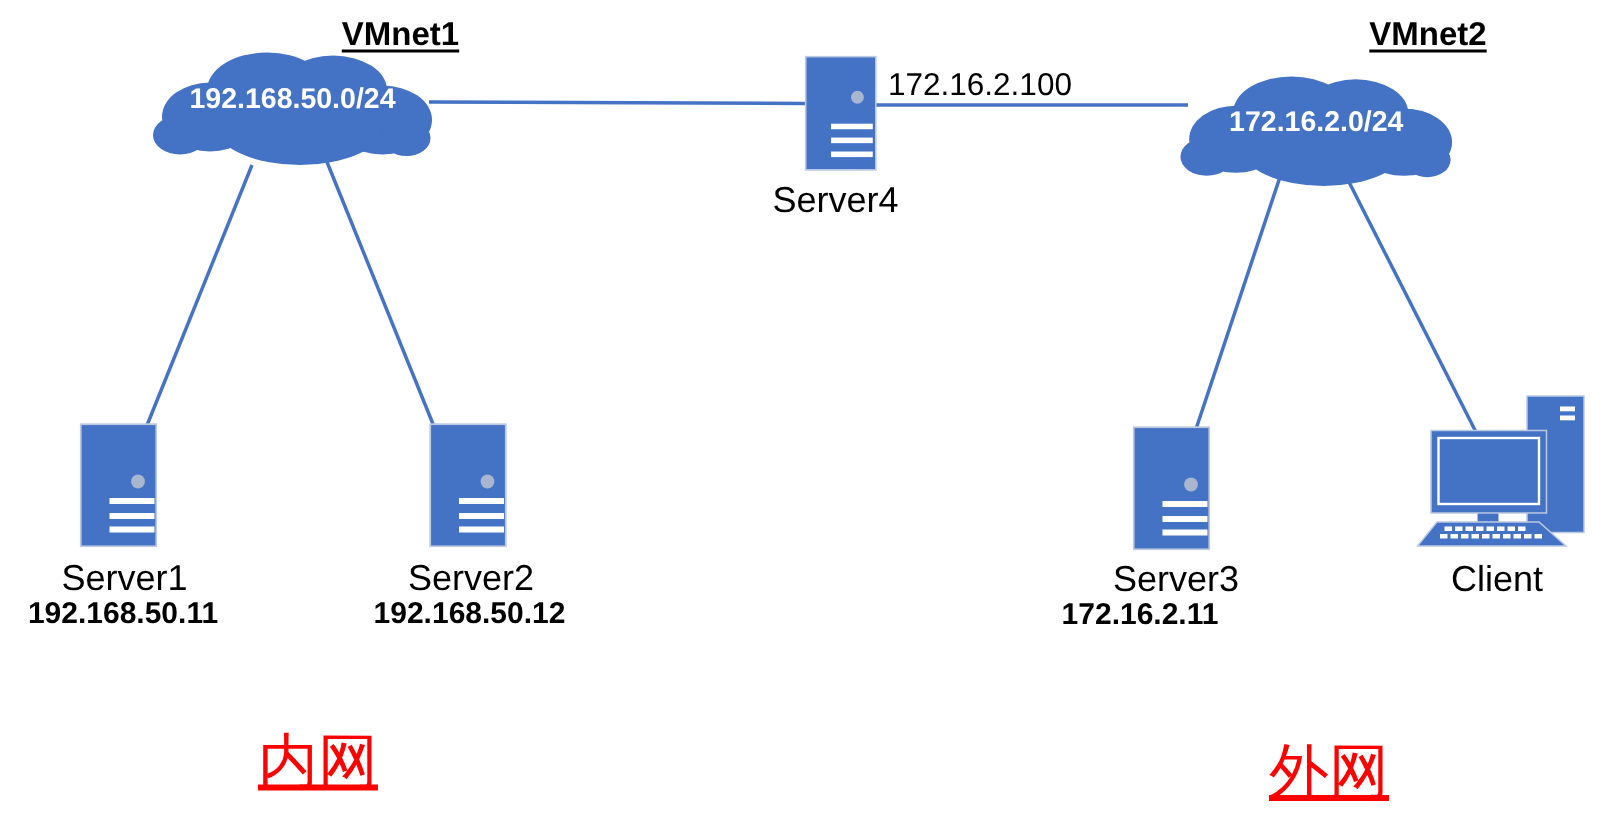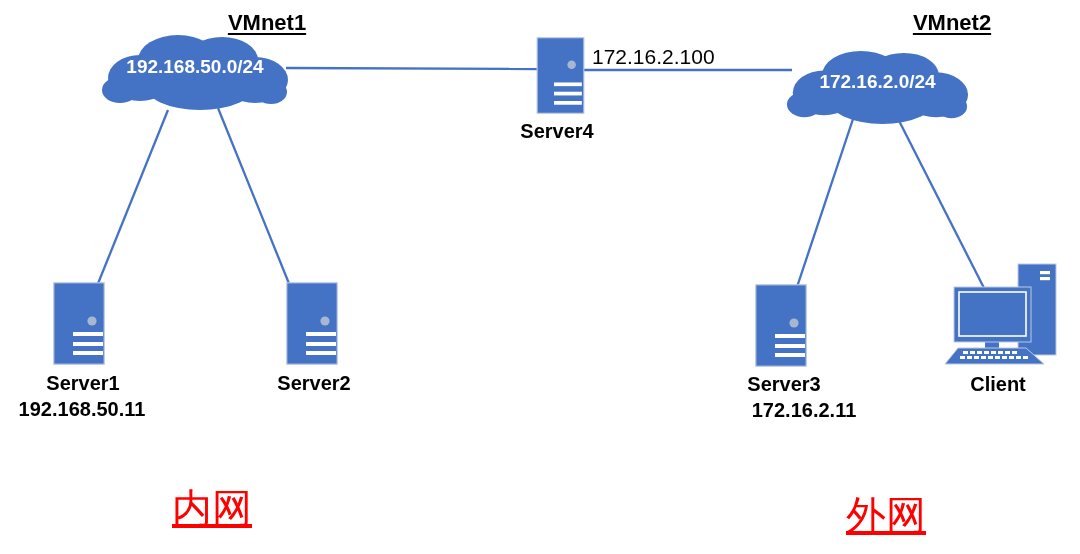--- a/index.html
+++ b/index.html
@@ -30,21 +30,21 @@
     color:var(--ink);font-weight:bold;font-size:22px;
     text-decoration:underline;text-decoration-thickness:2px;text-underline-offset:3px;
     white-space:nowrap;
   }
   .iface-ip{
     position:absolute;z-index:3;color:var(--ink);
     font-size:21px;font-weight:400;white-space:nowrap;
   }
   .node-label{
     position:absolute;transform:translateX(-50%);z-index:3;color:var(--ink);
-    font-size:20px;font-weight:bold;white-space:nowrap;
+    font-size:24px;font-weight:normal;white-space:nowrap;
   }
   .node-ip{
     position:absolute;transform:translateX(-50%);z-index:3;color:var(--ink);
     font-size:20px;font-weight:bold;white-space:nowrap;
   }
   .zone-label{
     position:absolute;z-index:3;color:var(--red);
     font-size:40px;line-height:1.2;white-space:nowrap;
     font-family:"Liberation Sans","DejaVu Sans",sans-serif;
     text-decoration:underline;
@@ -123,32 +123,33 @@
   <div class="node" style="left:286px;top:282px;">
     <svg width="52" height="83" viewBox="0 0 52 83">
       <rect x="0.8" y="0.8" width="50.4" height="81.4" fill="var(--blue)" stroke="var(--edge)" stroke-width="1.2"></rect>
       <circle cx="39" cy="39" r="4.6" fill="var(--dot)"></circle>
       <rect x="20" y="50" width="30" height="4" fill="#ffffff"></rect>
       <rect x="20" y="60" width="30" height="4" fill="#ffffff"></rect>
       <rect x="20" y="69" width="30" height="4" fill="#ffffff"></rect>
     </svg>
   </div>
   <div class="node-label" style="left:314px;top:372px;">Server2</div>
+  <div class="node-ip" style="left:313px;top:398px;">192.168.50.12</div>
 
   <div class="node" style="left:755px;top:284px;">
     <svg width="52" height="83" viewBox="0 0 52 83">
       <rect x="0.8" y="0.8" width="50.4" height="81.4" fill="var(--blue)" stroke="var(--edge)" stroke-width="1.2"></rect>
       <circle cx="39" cy="39" r="4.6" fill="var(--dot)"></circle>
       <rect x="20" y="50" width="30" height="4" fill="#ffffff"></rect>
       <rect x="20" y="60" width="30" height="4" fill="#ffffff"></rect>
       <rect x="20" y="69" width="30" height="4" fill="#ffffff"></rect>
     </svg>
   </div>
   <div class="node-label" style="left:784px;top:373px;">Server3</div>
-  <div class="node-ip" style="left:804px;top:399px;">172.16.2.11</div>
+  <div class="node-ip" style="left:760px;top:399px;">172.16.2.11</div>
 
   <div class="node" style="left:943px;top:262px;">
     <svg width="115" height="103" viewBox="0 0 115 103">
 
       <rect x="75" y="2" width="38" height="91" fill="var(--blue)" stroke="var(--edge)" stroke-width="1"></rect>
       <rect x="97" y="9" width="10" height="3.2" fill="#ffffff"></rect>
       <rect x="97" y="15" width="10" height="3.2" fill="#ffffff"></rect>
 
       <rect x="42" y="78" width="14" height="12" fill="var(--blue)"></rect>
 

